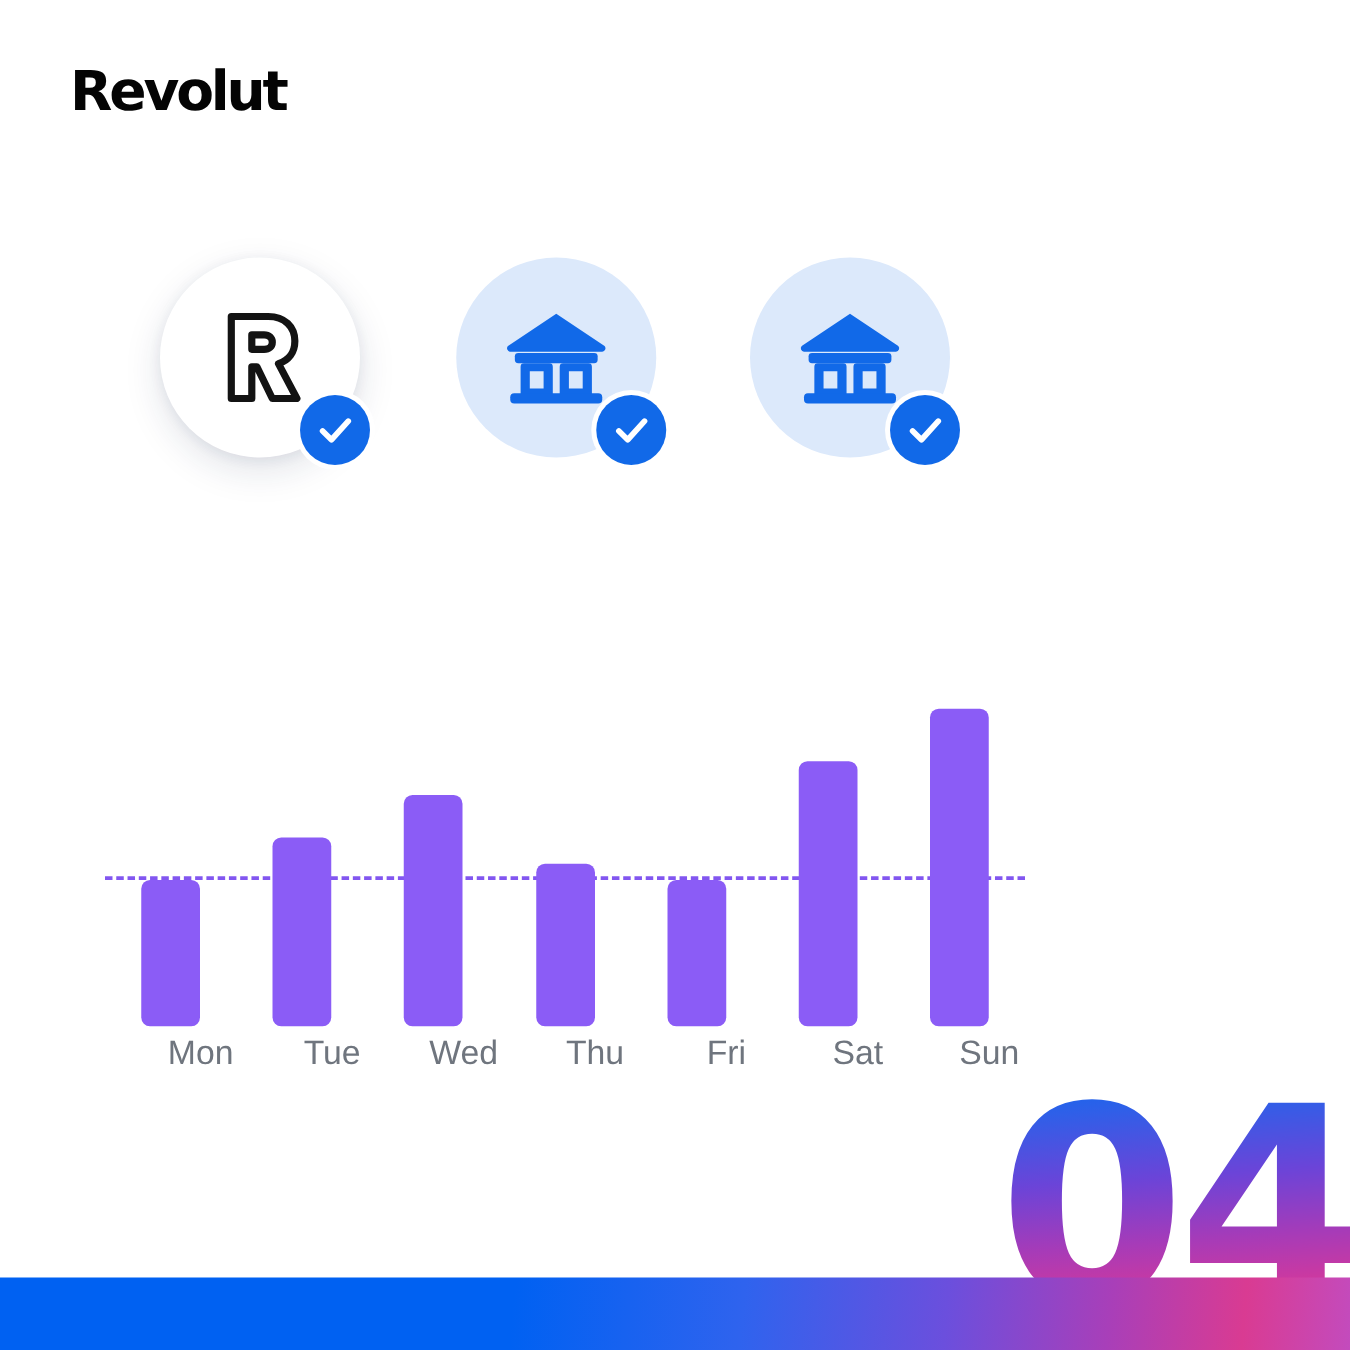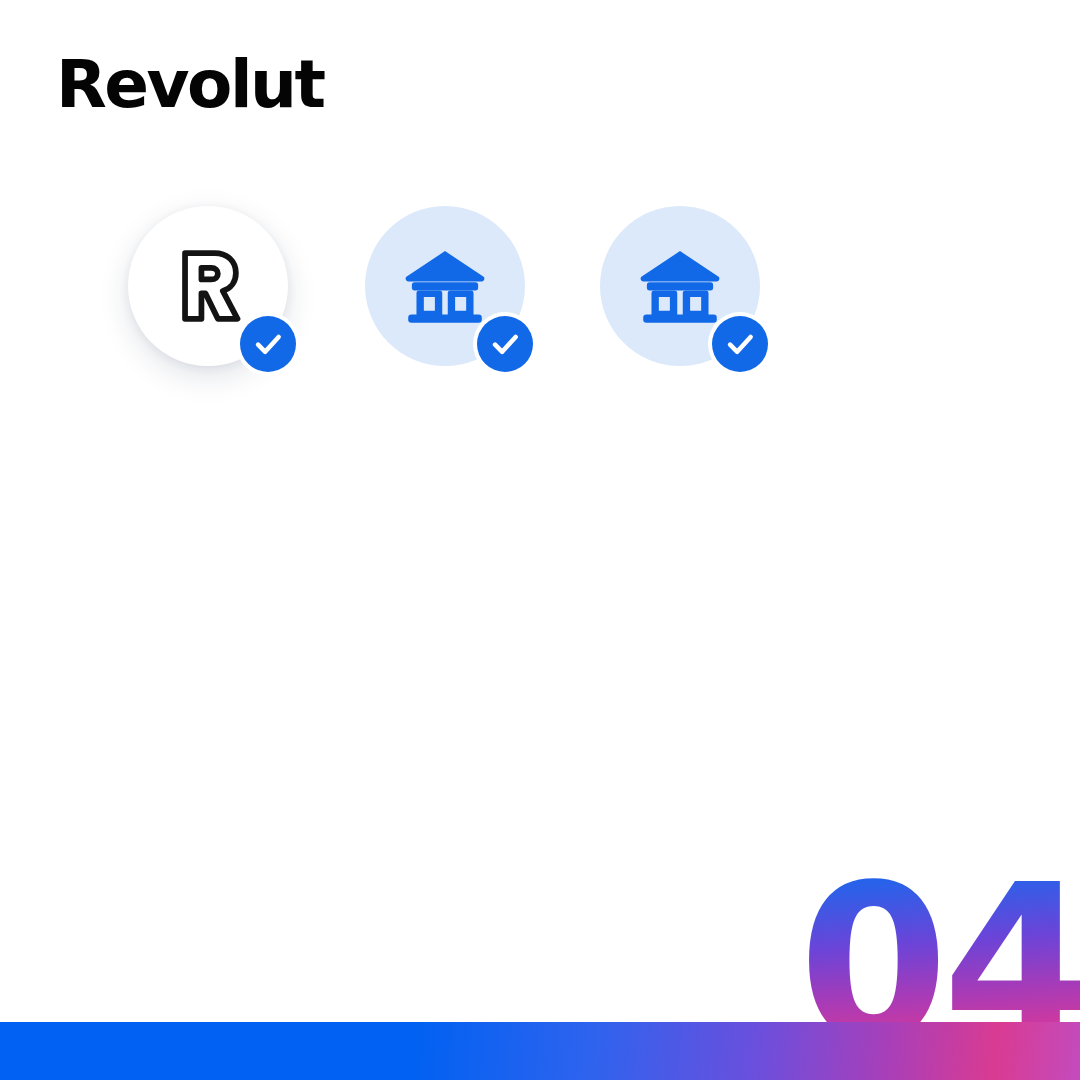--- a/index.html
+++ b/index.html
@@ -17,21 +17,21 @@
     background: #ffffff;
     overflow: hidden;
   }
 
   
   .brand {
     position: absolute;
     left: 56px;
     top: 52px;
     font-family: "DejaVu Sans", sans-serif;
-    font-size: 66px;
+    font-size: 44px;
     font-weight: 700;
     letter-spacing: -2.5px;
     color: #040404;
     line-height: 1;
   }
 
   
   .accounts {
     position: absolute;
     left: 128px;
@@ -240,18 +240,41 @@
         <div class="badge-inner">
           <svg viewBox="0 0 24 24">
             <path d="M5 12.5 L10 17.5 L19.5 7" fill="none" stroke="#ffffff" stroke-width="3.2" stroke-linecap="round" stroke-linejoin="round"></path>
           </svg>
         </div>
       </div>
     </div>
 
   </div>
 
+  <div class="chart">
+    <div class="plot">
+      <div class="avgline" style="bottom: 116.6px; border-top-color: rgb(124, 78, 240);"></div>
+
+    <div class="bar" style="left: 29.0714px; bottom: 0px; height: 116.6px; background: rgb(139, 92, 246);"></div>
+        <div class="bar" style="left: 134.214px; bottom: 0px; height: 151.05px; background: rgb(139, 92, 246);"></div>
+        <div class="bar" style="left: 239.357px; bottom: 0px; height: 185.5px; background: rgb(139, 92, 246);"></div>
+        <div class="bar" style="left: 344.5px; bottom: 0px; height: 129.85px; background: rgb(139, 92, 246);"></div>
+        <div class="bar" style="left: 449.643px; bottom: 0px; height: 116.6px; background: rgb(139, 92, 246);"></div>
+        <div class="bar" style="left: 554.786px; bottom: 0px; height: 212px; background: rgb(139, 92, 246);"></div>
+        <div class="bar" style="left: 659.929px; bottom: 0px; height: 254.4px; background: rgb(139, 92, 246);"></div>
+      </div>
+    <div class="xlabels">
+
+    <div class="xlabel" style="left: 52.5714px; color: rgb(111, 117, 126);">Mon</div>
+        <div class="xlabel" style="left: 157.714px; color: rgb(111, 117, 126);">Tue</div>
+        <div class="xlabel" style="left: 262.857px; color: rgb(111, 117, 126);">Wed</div>
+        <div class="xlabel" style="left: 368px; color: rgb(111, 117, 126);">Thu</div>
+        <div class="xlabel" style="left: 473.143px; color: rgb(111, 117, 126);">Fri</div>
+        <div class="xlabel" style="left: 578.286px; color: rgb(111, 117, 126);">Sat</div>
+        <div class="xlabel" style="left: 683.429px; color: rgb(111, 117, 126);">Sun</div>
+      </div>
+  </div>
 
   <div class="bignum">04</div>
 
   <div class="bottombar"></div>
 
 </div>
 
 </body></html>

